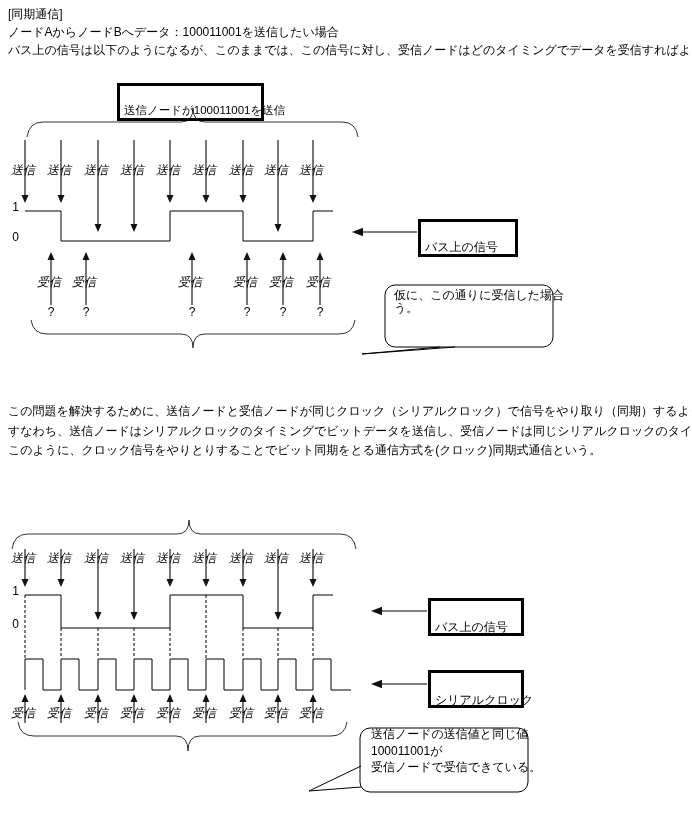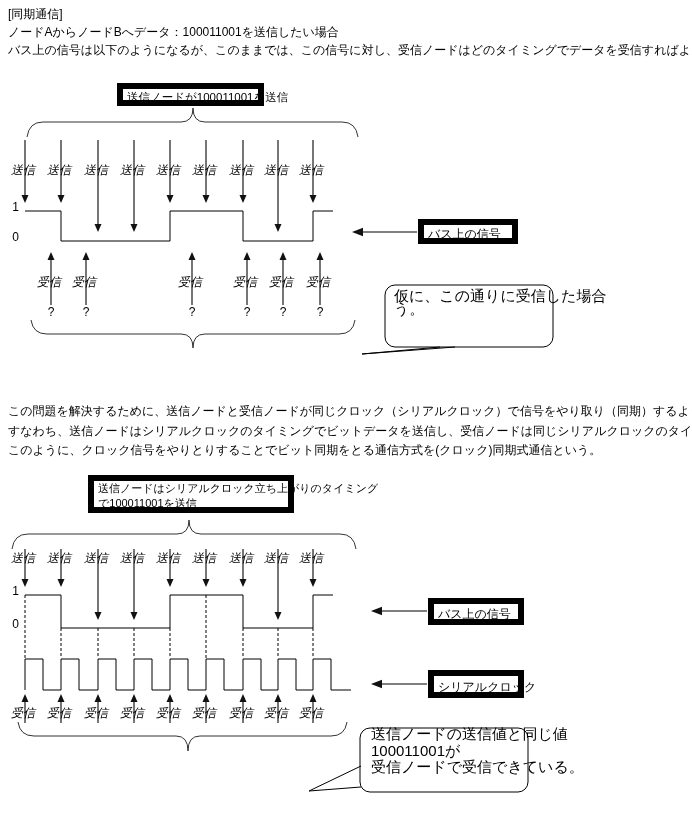--- a/index.html
+++ b/index.html
@@ -1,23 +1,23 @@
 <!DOCTYPE html>
 <html><head>
 <meta charset="utf-8">
 <style>
   html,body{margin:0;padding:0;background:#fff;}
   #canvas{position:relative;width:692px;height:827px;background:#fff;
           font-family:"Liberation Sans",sans-serif;color:#000;overflow:hidden;}
   #svg-layer{position:absolute;left:0;top:0;}
   .abs{position:absolute;}
   .txt12{font-size:12px;line-height:18px;white-space:nowrap;}
-  .box{position:absolute;border:6px solid #000000;background:transparent;font-size:11px;
-       line-height:13.5px;padding:0 4px;box-sizing:border-box;white-space:nowrap;}
-  .bubtxt{position:absolute;font-size:15px;white-space:nowrap;}
+  .box{position:absolute;border:3px solid #000000;background:transparent;font-size:11px;
+       line-height:13.5px;padding:16px 4px;box-sizing:border-box;white-space:nowrap;}
+  .bubtxt{position:absolute;font-size:12px;white-space:nowrap;}
   .vlabel{position:absolute;width:28px;margin-left:-14px;margin-top:-7px;text-align:left;
           font-size:12px;line-height:14px;white-space:nowrap;font-style:italic;}
   .q{position:absolute;width:14px;margin-left:-7px;margin-top:-7px;text-align:center;
      font-size:12px;line-height:14px;}
   .lvl{position:absolute;width:14px;text-align:right;font-size:12px;line-height:12px;margin-top:-6px;}
 </style>
 </head>
 <body>
 
 <div id="canvas">
@@ -163,24 +163,20 @@
     <div>仮に、この通りに受信した場合</div>
     <div>う。</div>
   </div>
 
   <div class="abs txt12" style="left:8px;top:402px;line-height:19.5px;">
     <div>この問題を解決するために、送信ノードと受信ノードが同じクロック（シリアルクロック）で信号をやり取り（同期）するようにする。</div>
     <div>すなわち、送信ノードはシリアルクロックのタイミングでビットデータを送信し、受信ノードは同じシリアルクロックのタイミングでビットデータを受信するようにする。</div>
     <div>このように、クロック信号をやりとりすることでビット同期をとる通信方式を(クロック)同期式通信という。</div>
   </div>
 
-  <div class="box" style="left:88px;top:475px;width:206px;height:38px;line-height:15px;">
-    <div>送信ノードはシリアルクロック立ち上がりのタイミング</div>
-    <div>で100011001を送信</div>
-  </div>
 
   <div id="d2-send-labels">
       <div class="vlabel" style="left: 25px; top: 558px;">送信</div>
       <div class="vlabel" style="left: 61px; top: 558px;">送信</div>
       <div class="vlabel" style="left: 98px; top: 558px;">送信</div>
       <div class="vlabel" style="left: 134px; top: 558px;">送信</div>
       <div class="vlabel" style="left: 170px; top: 558px;">送信</div>
       <div class="vlabel" style="left: 206px; top: 558px;">送信</div>
       <div class="vlabel" style="left: 243px; top: 558px;">送信</div>
       <div class="vlabel" style="left: 278px; top: 558px;">送信</div>

